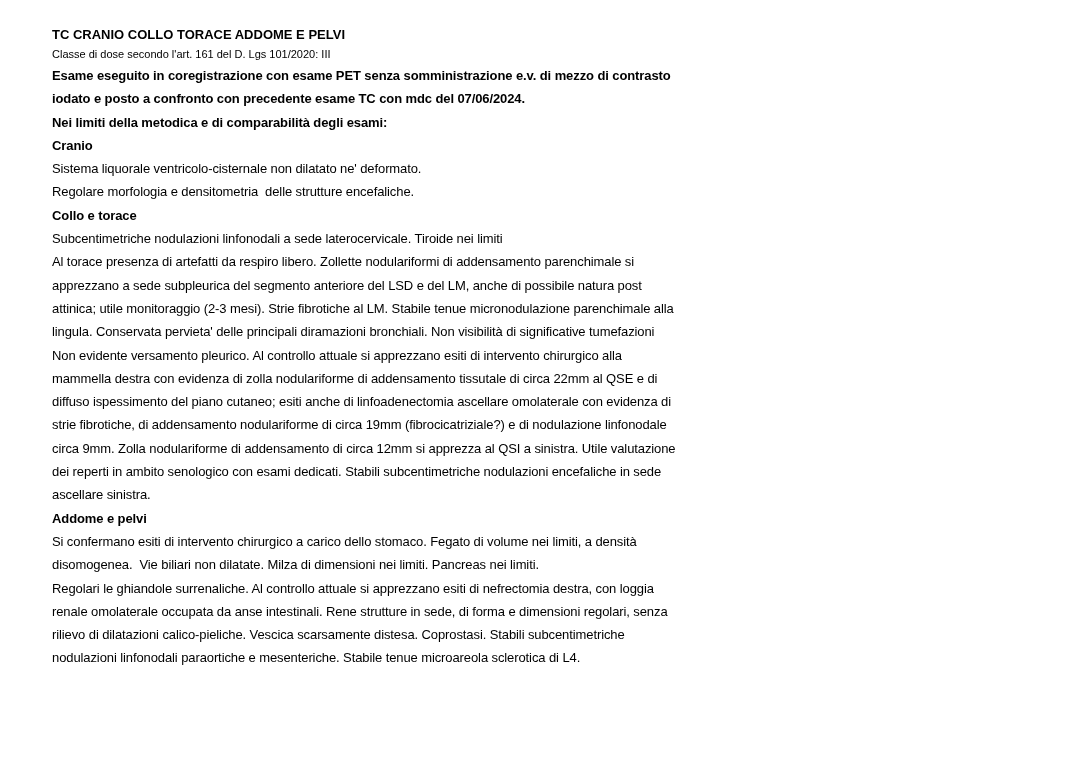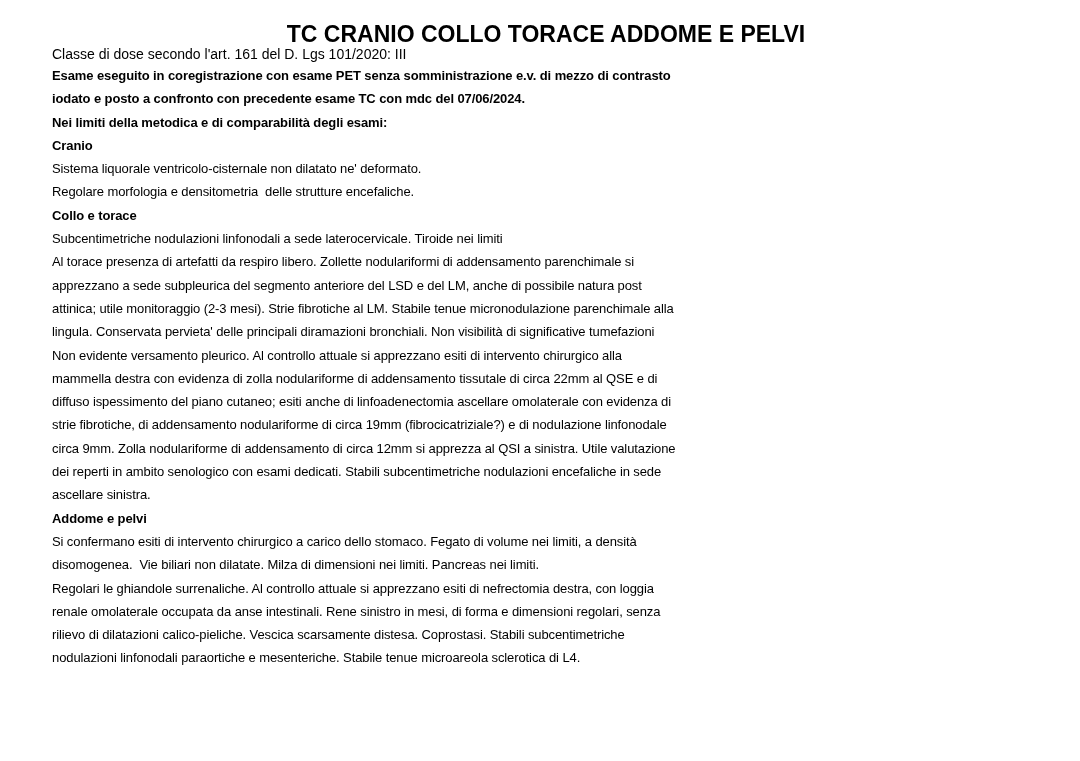--- a/index.html
+++ b/index.html
@@ -17,28 +17,28 @@
     .page {
       box-sizing: border-box;
       width: 1080px;
       height: 761px;
       padding: 0 40px 0 52px;
       background: #ffffff;
     }
     .title {
       margin: 0;
       padding-top: 24px;
-      font-size: 23px;
+      font-size: 13px;
       font-weight: 700;
       line-height: 21px;
-      text-align: center;
+      text-align: left;
       white-space: pre-wrap;
     }
     .dose {
-      font-size: 14px;
+      font-size: 11px;
       line-height: 19px;
       white-space: pre-wrap;
     }
     .line {
       font-size: 13px;
       line-height: 23.3px;
       white-space: pre;
       letter-spacing: -0.1px;
     }
     .bold {
@@ -68,16 +68,16 @@
   <div class="line">mammella destra con evidenza di zolla nodulariforme di addensamento tissutale di circa 22mm al QSE e di</div>
   <div class="line">diffuso ispessimento del piano cutaneo; esiti anche di linfoadenectomia ascellare omolaterale con evidenza di</div>
   <div class="line">strie fibrotiche, di addensamento nodulariforme di circa 19mm (fibrocicatriziale?) e di nodulazione linfonodale</div>
   <div class="line">circa 9mm. Zolla nodulariforme di addensamento di circa 12mm si apprezza al QSI a sinistra. Utile valutazione</div>
   <div class="line">dei reperti in ambito senologico con esami dedicati. Stabili subcentimetriche nodulazioni encefaliche in sede</div>
   <div class="line">ascellare sinistra.</div>
   <div class="line bold">Addome e pelvi</div>
   <div class="line">Si confermano esiti di intervento chirurgico a carico dello stomaco. Fegato di volume nei limiti, a densità</div>
   <div class="line">disomogenea.  Vie biliari non dilatate. Milza di dimensioni nei limiti. Pancreas nei limiti.</div>
   <div class="line">Regolari le ghiandole surrenaliche. Al controllo attuale si apprezzano esiti di nefrectomia destra, con loggia</div>
-  <div class="line">renale omolaterale occupata da anse intestinali. Rene sinistro in mesi, di forma e dimensioni regolari, senza</div>
+  <div class="line">renale omolaterale occupata da anse intestinali. Rene strutture in sede, di forma e dimensioni regolari, senza</div>
   <div class="line">rilievo di dilatazioni calico-pieliche. Vescica scarsamente distesa. Coprostasi. Stabili subcentimetriche</div>
   <div class="line">nodulazioni linfonodali paraortiche e mesenteriche. Stabile tenue microareola sclerotica di L4.</div>
 </div>
 
 </body></html>

